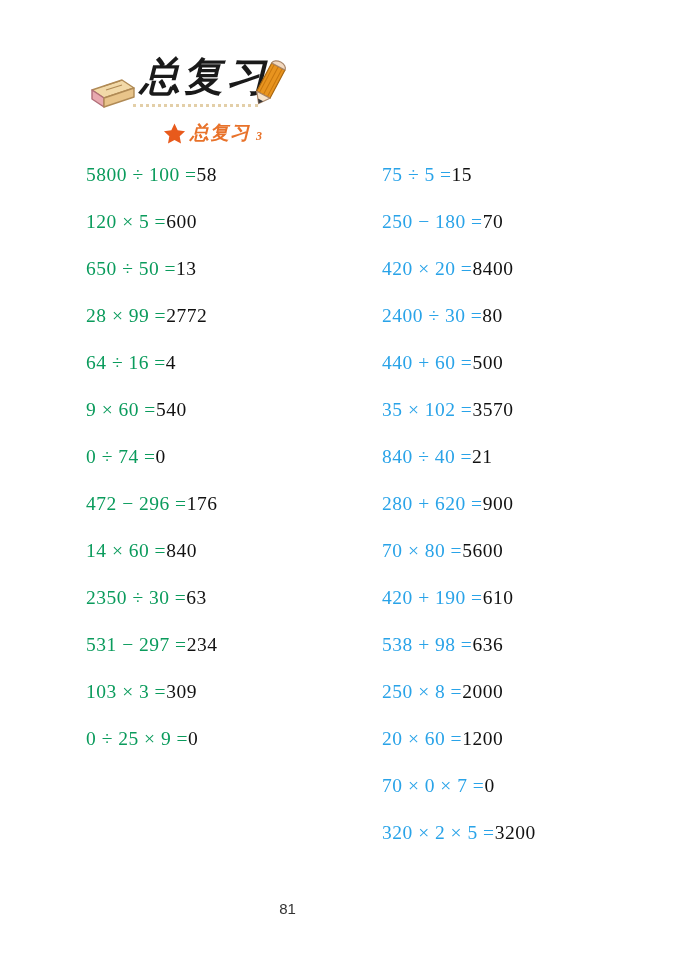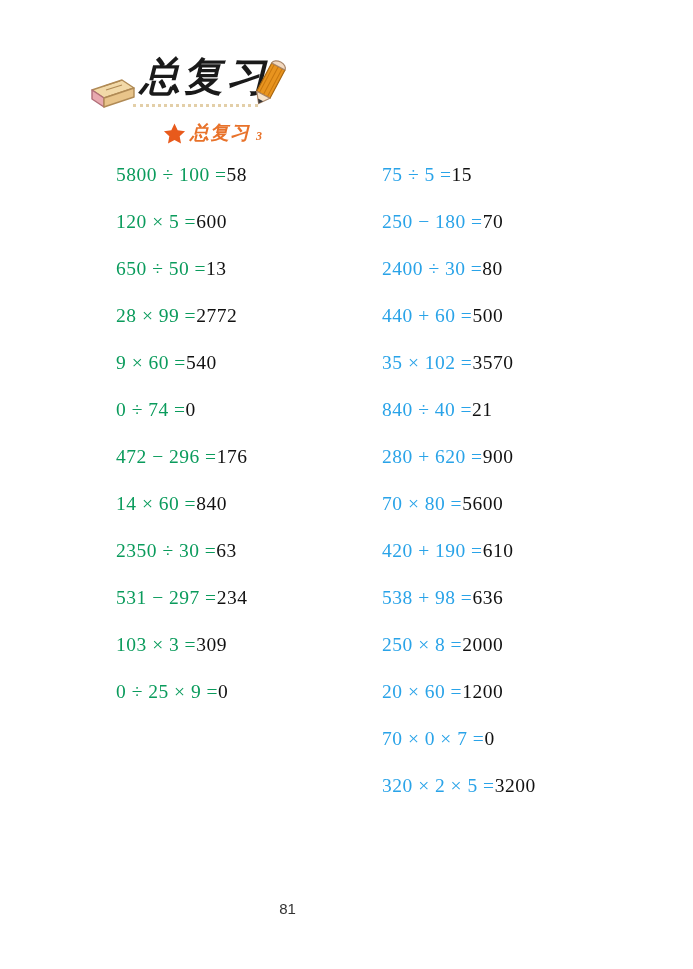--- a/index.html
+++ b/index.html
@@ -99,21 +99,21 @@
     position: absolute;
     left: 0;
     top: 160px;
     width: 693px;
   }
   .column {
     position: absolute;
     top: 0;
     width: 290px;
   }
-  #column-left  { left: 116px; }
+  #column-left  { left: 86px; }
   #column-right { left: 382px; }
 
   .problem-row {
     height: 47px;
     line-height: 30px;
     font-size: 19.5px;
     white-space: nowrap;
   }
   .expr {
     letter-spacing: 0.5px;
@@ -171,32 +171,34 @@
     <span id="subtitle-index">3</span>
   </div>
 </div>
 
 <div id="problems">
   <div class="column" id="column-left">
       <div class="problem-row"><span class="expr">5800 ÷ 100 =</span><span class="answer">58</span></div>
       <div class="problem-row"><span class="expr">120 × 5 =</span><span class="answer">600</span></div>
       <div class="problem-row"><span class="expr">650 ÷ 50 =</span><span class="answer">13</span></div>
       <div class="problem-row"><span class="expr">28 × 99 =</span><span class="answer">2772</span></div>
+      <div class="problem-row"><span class="expr">64 ÷ 16 =</span><span class="answer">4</span></div>
       <div class="problem-row"><span class="expr">9 × 60 =</span><span class="answer">540</span></div>
       <div class="problem-row"><span class="expr">0 ÷ 74 =</span><span class="answer">0</span></div>
       <div class="problem-row"><span class="expr">472 − 296 =</span><span class="answer">176</span></div>
       <div class="problem-row"><span class="expr">14 × 60 =</span><span class="answer">840</span></div>
       <div class="problem-row"><span class="expr">2350 ÷ 30 =</span><span class="answer">63</span></div>
       <div class="problem-row"><span class="expr">531 − 297 =</span><span class="answer">234</span></div>
       <div class="problem-row"><span class="expr">103 × 3 =</span><span class="answer">309</span></div>
       <div class="problem-row"><span class="expr">0 ÷ 25 × 9 =</span><span class="answer">0</span></div>
     </div>
   <div class="column" id="column-right">
       <div class="problem-row"><span class="expr">75 ÷ 5 =</span><span class="answer">15</span></div>
       <div class="problem-row"><span class="expr">250 − 180 =</span><span class="answer">70</span></div>
+      <div class="problem-row"><span class="expr">420 × 20 =</span><span class="answer">8400</span></div>
       <div class="problem-row"><span class="expr">2400 ÷ 30 =</span><span class="answer">80</span></div>
       <div class="problem-row"><span class="expr">440 + 60 =</span><span class="answer">500</span></div>
       <div class="problem-row"><span class="expr">35 × 102 =</span><span class="answer">3570</span></div>
       <div class="problem-row"><span class="expr">840 ÷ 40 =</span><span class="answer">21</span></div>
       <div class="problem-row"><span class="expr">280 + 620 =</span><span class="answer">900</span></div>
       <div class="problem-row"><span class="expr">70 × 80 =</span><span class="answer">5600</span></div>
       <div class="problem-row"><span class="expr">420 + 190 =</span><span class="answer">610</span></div>
       <div class="problem-row"><span class="expr">538 + 98 =</span><span class="answer">636</span></div>
       <div class="problem-row"><span class="expr">250 × 8 =</span><span class="answer">2000</span></div>
       <div class="problem-row"><span class="expr">20 × 60 =</span><span class="answer">1200</span></div>

